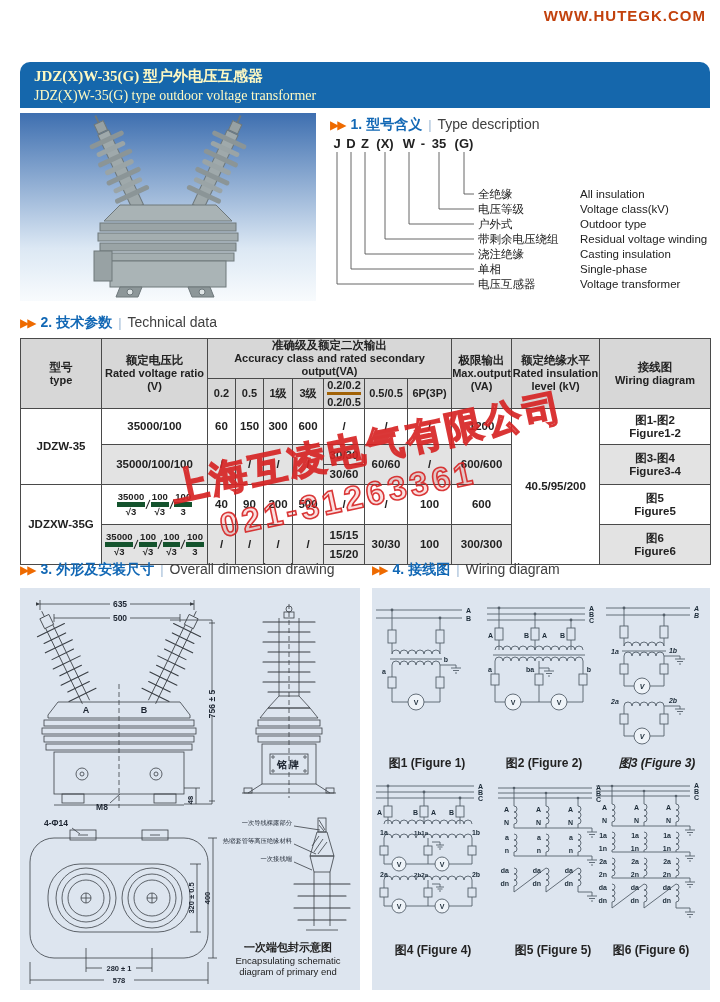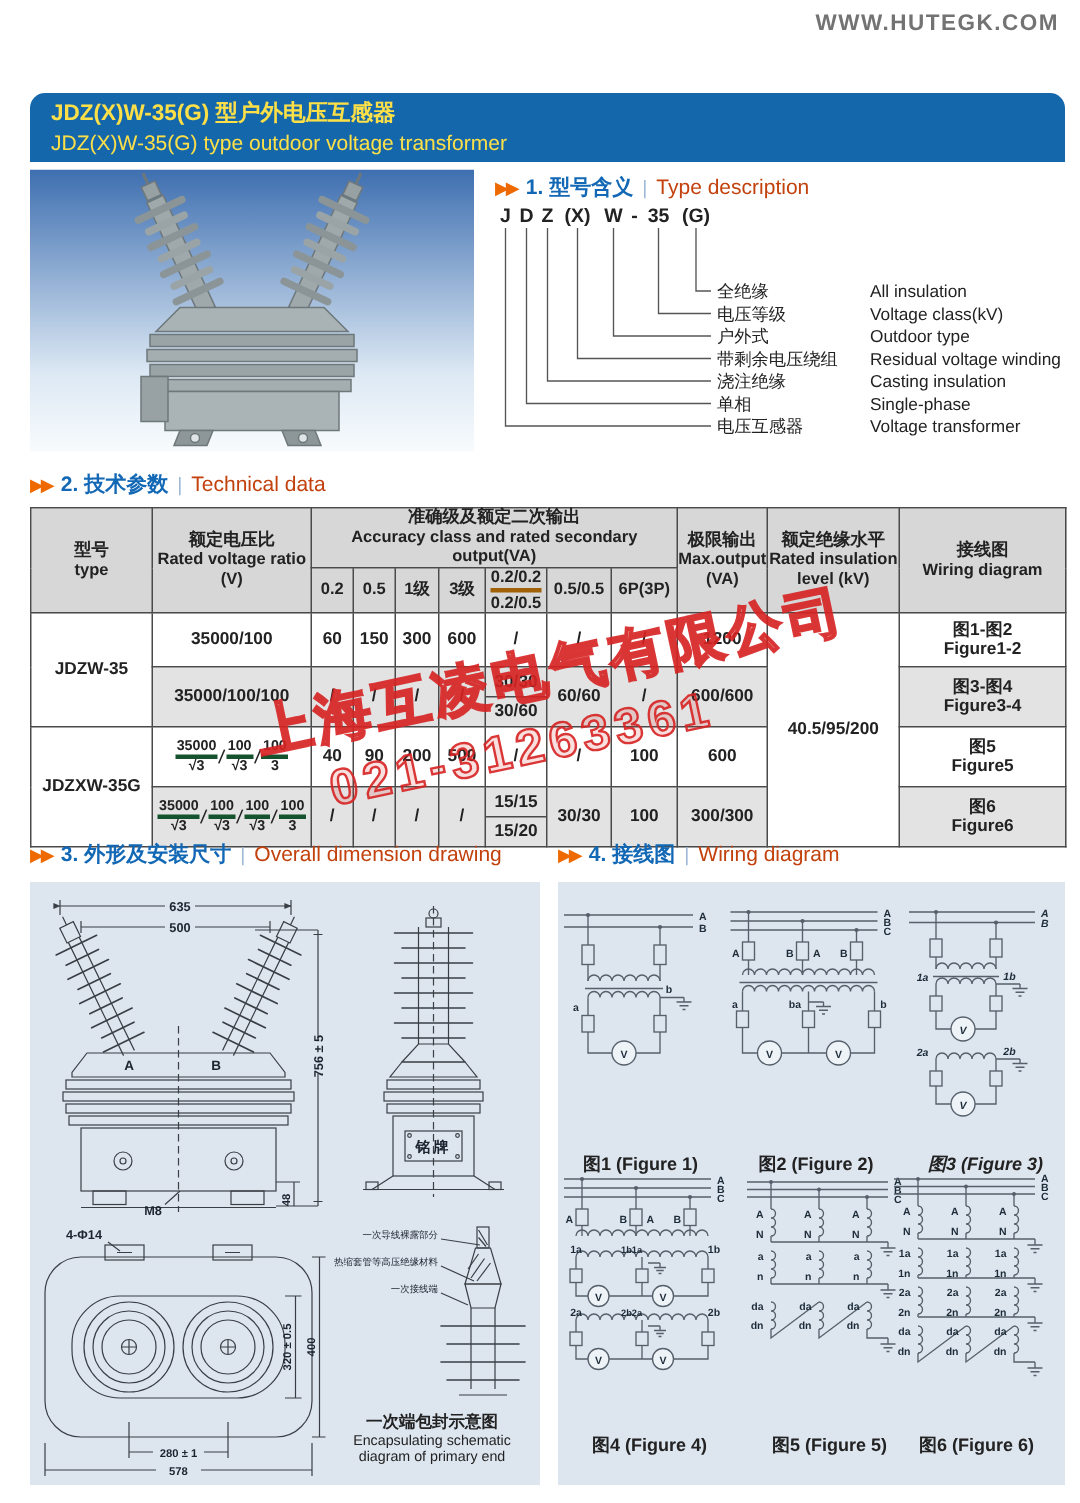--- a/index.html
+++ b/index.html
@@ -5,34 +5,34 @@
   * { margin:0; padding:0; box-sizing:border-box; }
   html,body { background:#ffffff; }
   body {
     width:720px; height:1002px; position:relative; overflow:hidden;
     font-family:"Liberation Sans","DejaVu Sans",sans-serif; color:#222;
   }
   .abs { position:absolute; }
   
   .logo { top:5px; right:14px; text-align:right; }
   .logo-main { font-size:30px; font-weight:900; color:#e81b2c; letter-spacing:2px; line-height:32px; }
-  .logo-site { font-size:15px; font-weight:bold; color:#737373; letter-spacing:1px; margin-top:2px; }
+  .logo-site { font-size:15px; font-weight:bold; color:#c2410c; letter-spacing:1px; margin-top:2px; }
   .titlebar {
     left:20px; top:62px; width:690px; height:46px;
-    background:#1567ac; border-radius:10px 10px 0 0; color:#fde047; padding:4px 0 0 14px;
+    background:#1567ac; border-radius:10px 10px 0 0; color:#fef9c3; padding:4px 0 0 14px;font-family:Liberation Serif, serif;
   }
   .titlebar .t1 { font-size:15px; font-weight:bold; line-height:20px; }
   .titlebar .t2 { font-size:14px; line-height:19px; }
   
   .sec-head { display:flex; align-items:baseline; white-space:nowrap; }
   .sec-head .mk { color:#ee6a00; font-size:12px; letter-spacing:-2px; margin-right:6px; }
   .sec-head .sn, .sec-head .sc { color:#1268b5; font-weight:bold; font-size:14px; }
   .sec-head .sn { margin-right:4px; }
   .sec-head .sd { color:#9db9d6; margin:0 6px; font-size:13px; }
-  .sec-head .se { color:#c2410c; font-size:14px; }
+  .sec-head .se { color:#404040; font-size:14px; }
   
   .photo { left:20px; top:113px; width:296px; height:188px; }
   
   svg { font-family:"Liberation Sans","DejaVu Sans",sans-serif; }
   .code-letter { font-size:13px; font-weight:bold; fill:#222; }
   .tree-cn, .tree-en { font-size:11.5px; fill:#222; }
   .tl { stroke:#555; stroke-width:0.9; fill:none; }
   
   table.tech { position:absolute; left:20px; top:338px; width:690px; border-collapse:collapse; table-layout:fixed; }
   table.tech th, table.tech td { border:1px solid #4a4a4a; text-align:center; vertical-align:middle; padding:0; }
@@ -42,21 +42,21 @@
   table.tech td.sh { background:#e3e3e3; }
   table.tech tr.hr1 th { height:36px; }
   table.tech tr.hr2 th { height:24px; font-size:11px; }
   table.tech tr.br1 td { height:36px; }
   table.tech tr.br2 td, table.tech tr.br3 td, table.tech tr.br4 td { height:40px; }
   .stack2 div { height:19px; line-height:19px; }
   .stack2 div.top { border-bottom:1px solid #4a4a4a; }
   .hstack div { line-height:12px; }
   .hstack div.top { border-bottom:3px solid #a16207; padding-bottom:1px; margin:0 3px 1px 3px; }
   .fr { display:inline-block; vertical-align:middle; text-align:center; font-size:9.5px; line-height:10px; font-weight:bold; }
-  .fr .fn { display:block; border-bottom:3px solid #14532d; padding:0 1px; }
+  .fr .fn { display:block; border-bottom:5px solid #14532d; padding:0 1px; }
   .fr .fd { display:block; }
   .fsl { display:inline-block; vertical-align:middle; font-size:13px; font-weight:normal; margin:0 1px; transform:rotate(8deg); }
   .figcell { font-size:11px; line-height:13px; }
   
   .watermark {
     left:170px; top:408px; width:540px; transform:rotate(-12deg); z-index:9; pointer-events:none;
     font-weight:900; color:rgba(220,40,40,0.15); -webkit-text-stroke:1.6px rgba(214,34,34,0.9);
   }
   .watermark .w1 { font-size:37px; letter-spacing:3px; }
   .watermark .w2 { font-size:33px; margin:2px 0 0 40px; letter-spacing:4px; }
@@ -69,21 +69,21 @@
   .dimt { font-size:8.5px; font-weight:bold; fill:#1c2430; }
   .dimt7 { font-size:7.5px; font-weight:bold; fill:#1c2430; }
   .lblAB { font-size:9px; font-weight:bold; fill:#1c2430; }
   .np { font-size:10px; font-weight:bold; fill:#1c2430; letter-spacing:2px; }
   .enc-t { font-size:6.3px; fill:#1c2430; }
   .encap-cap { left:198px; top:352px; width:140px; text-align:center; }
   .encap-cap .c1 { font-size:11px; font-weight:bold; }
   .encap-cap .c2 { font-size:9.5px; line-height:11px; }
   
   .fig { position:absolute; text-align:center; }
-  .figcap { font-size:12px; font-weight:bold; color:#222; margin-top:15px; }
+  .figcap { font-size:12px; font-weight:bold; color:#222; margin-top:3px; }
   .wl { stroke:#55606b; stroke-width:0.9; fill:none; }
   .wt { font-size:7px; font-weight:bold; fill:#1c2b38; }
   .wt6 { font-size:6.2px; font-weight:bold; fill:#1c2b38; }
   .vm { stroke:#55606b; stroke-width:0.9; fill:#eef3f8; }
   .fu { stroke:#55606b; stroke-width:0.9; fill:#dde5ef; }
   .nd { fill:#55606b; stroke:none; }
 </style>
 </head>
 <body>
 

